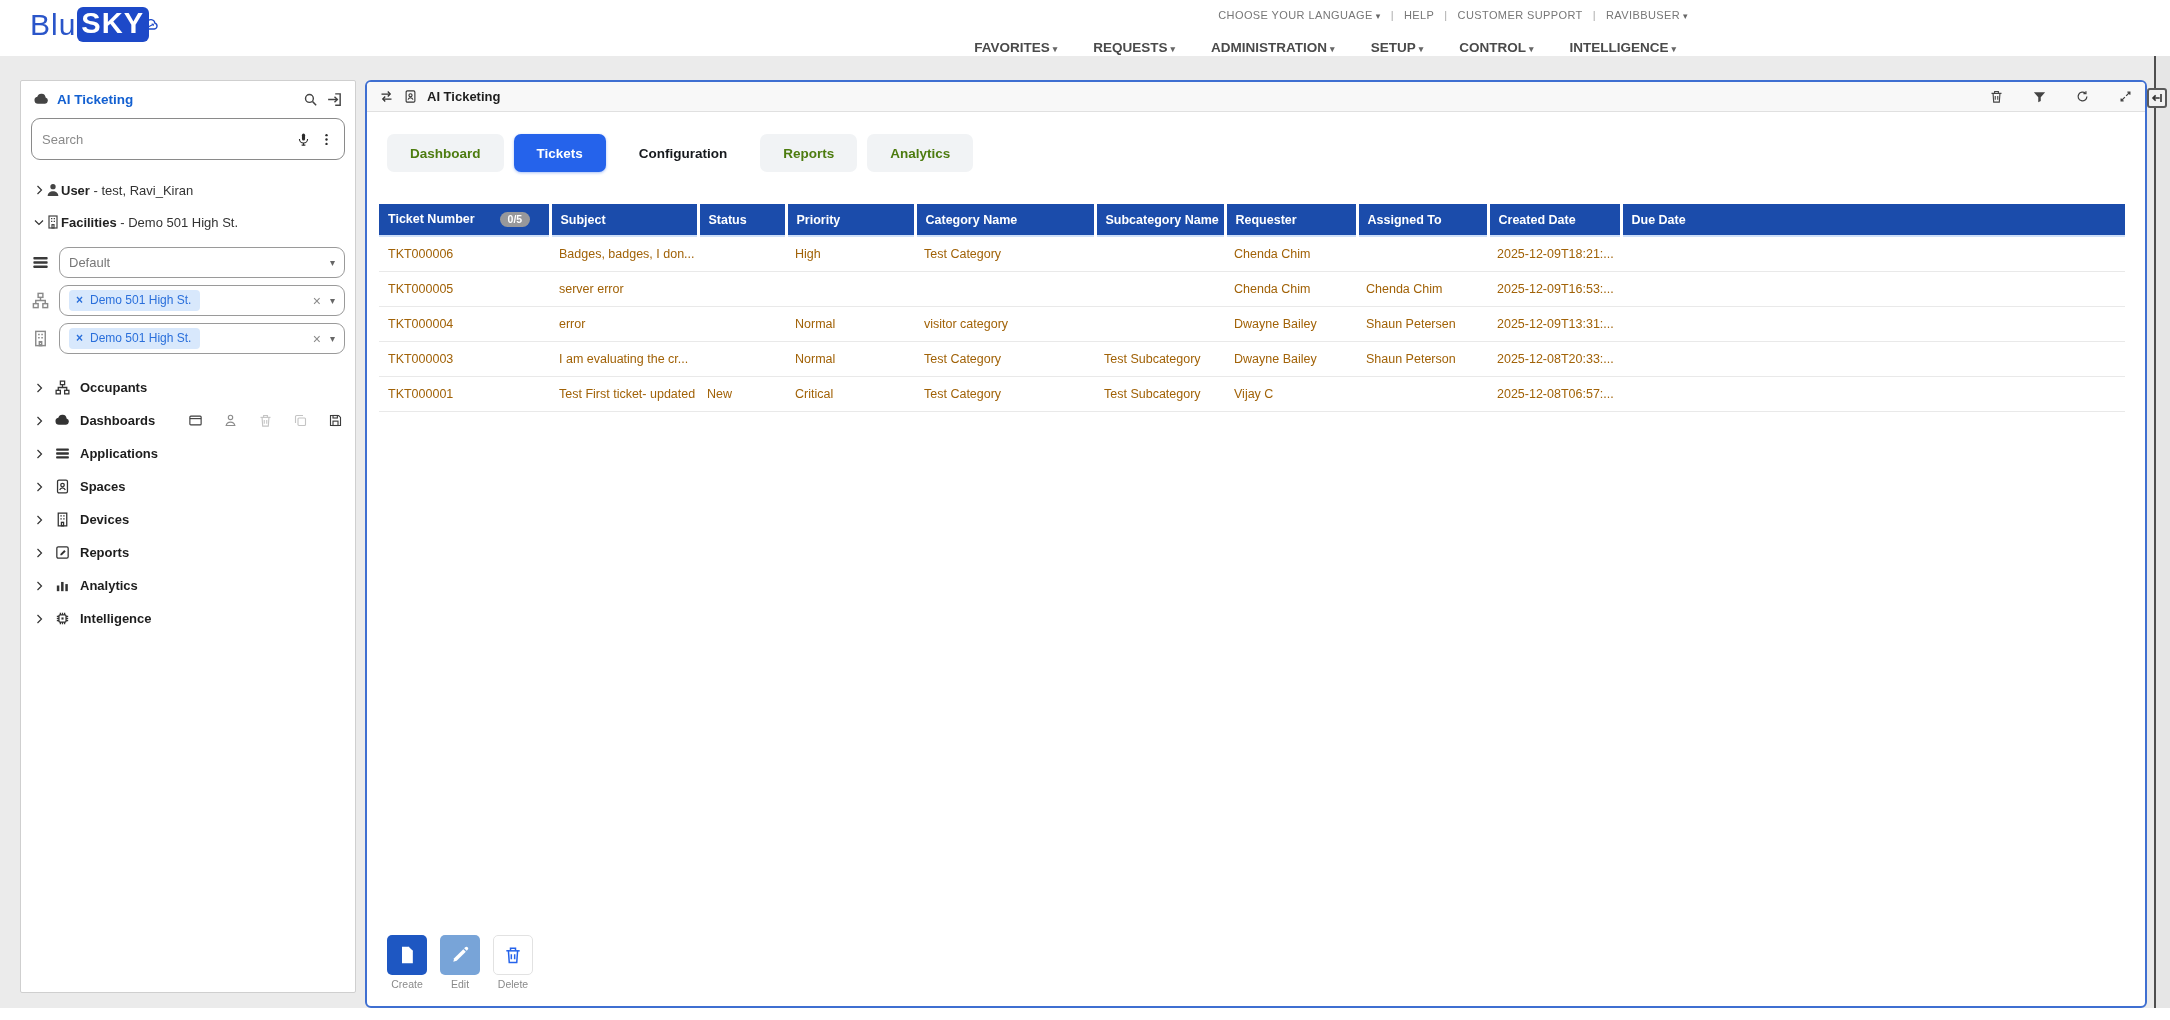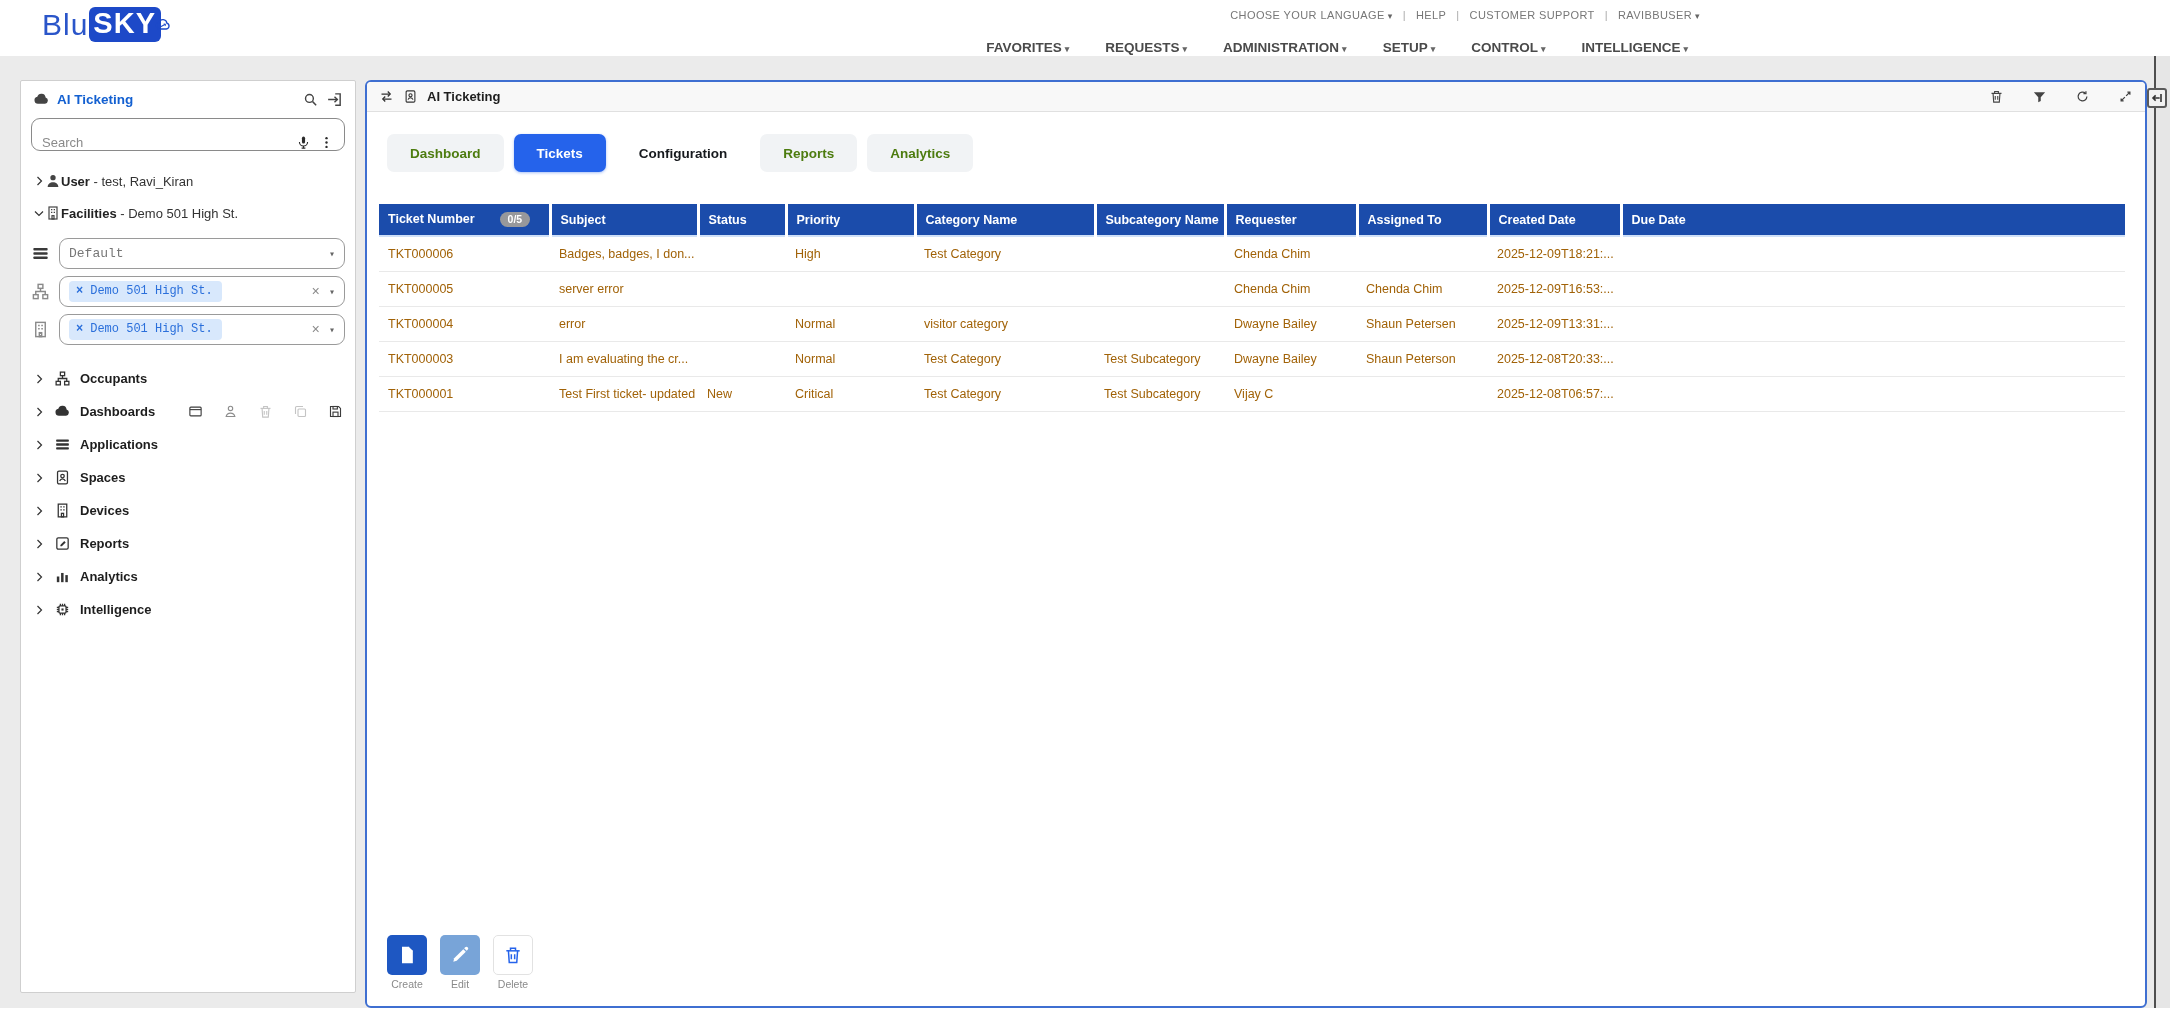--- a/index.html
+++ b/index.html
@@ -1,21 +1,21 @@
 <!DOCTYPE html>
 <html style="--accent: #2563eb; --brand: #1d49c8; --table-header: #1b4cab; --chip-bg: #d8e8fc; --chip-text: #2a6fdb; --create-button: #1e57c2; --edit-button: #78a4d8;"><head>
 <meta charset="utf-8">
 <style>
   * { margin:0; padding:0; box-sizing:border-box; }
   html,body { width:2170px; height:1020px; overflow:hidden; background:#fff;
     font-family:"Liberation Sans", sans-serif; }
   .page { position:relative; width:2170px; height:1020px; background:#fff; }
 
   
-  .topbar { position:absolute; left:12px; top:0; width:1728px; height:56px; background:#fff; z-index:5; }
+  .topbar { position:absolute; left:0; top:0; width:1728px; height:56px; background:#fff; z-index:5; }
   .logo { position:absolute; left:30px; top:7px; display:flex; align-items:center; cursor:pointer; }
   .logo-blu { font-size:30px; color:#2a55c9; font-weight:400; letter-spacing:1px; }
   .logo-sky { font-size:29px; color:#fff; font-weight:700; background:var(--brand,#1d49c8);
     border-radius:6px; padding:0 5px 2px 4px; margin-left:1px; letter-spacing:1px; }
   .logo-cloud { width:44px; height:36px; color:var(--brand,#1d49c8); margin-left:-6px; }
   .logo-cloud svg { width:100%; height:100%; }
 
   .top-links { position:absolute; top:9px; right:40px; display:flex; align-items:center; gap:10px;
     font-size:11px; color:#777; letter-spacing:.4px; }
   .top-link { cursor:pointer; white-space:nowrap; }
@@ -42,35 +42,35 @@
   .icon { display:inline-flex; align-items:center; justify-content:center; width:16px; height:16px; flex:none; }
   .icon svg { width:100%; height:100%; }
 
   
   .sidebar { position:absolute; left:20px; top:80px; width:336px; height:913px; background:#fff;
     border:1px solid #cfcfcf; border-radius:2px; padding:8px 10px; overflow:hidden; }
   .sb-header { display:flex; align-items:center; gap:7px; padding:2px 2px 10px 2px; }
   .sb-cloud { color:#1360d1; width:18px; height:18px; }
   .sb-title { color:#1360d1; font-weight:700; font-size:13.5px; flex:1; }
   .sb-header .icon { color:#444; width:17px; height:17px; cursor:pointer; }
-  .sb-search { display:flex; align-items:flex-end; border:1px solid #8a8a8a; border-radius:9px;
-    height:33px; padding:0 10px; margin-bottom:14px; background:#fff; }
+  .sb-search { display:flex; align-items:center; border:1px solid #8a8a8a; border-radius:9px;
+    height:42px; padding:0 10px; margin-bottom:14px; background:#fff; }
   .sb-search input { border:none; outline:none; flex:1; font-size:13px; color:#333;
     font-family:"Liberation Sans",sans-serif; background:transparent; }
   .sb-search input::placeholder { color:#8a8a8a; }
   .sb-search .icon { color:#2b2b2b; cursor:pointer; width:15px; height:15px; margin-left:8px; }
 
   .sb-row { display:flex; align-items:center; gap:0; padding:8px 2px; font-size:13px; color:#222; cursor:pointer; }
   .sb-row .chev { color:#333; width:12px; height:12px; }
   .sb-row .r-icon { color:#444; width:16px; height:16px; }
   .b { font-weight:700; }
   .r-val { color:#333; }
 
   .controls { padding:2px 0 4px 0; }
-  .control-row { display:flex; align-items:center; gap:9px; margin:7px 0;font-family:Liberation Mono, monospace; }
+  .control-row { display:flex; align-items:center; gap:9px; margin:7px 0; }
   .ctl-icon { width:19px; height:19px; }
   .ctl-dark { color:#3a3a3a; }
   .ctl-mid { color:#8a8a8a; }
   .control-box { flex:1; border:1px solid #9a9a9a; border-radius:9px; height:31px; display:flex;
     align-items:center; padding:0 9px; gap:6px; background:#fff; cursor:pointer; }
   .control-box .placeholder { color:#777; font-size:13px; flex:1; }
   .chip { background:var(--chip-bg,#d8e8fc); color:var(--chip-text,#2a6fdb); border-radius:4px;
     padding:3px 9px 4px 7px; font-size:12px; display:inline-flex; align-items:center; gap:7px; }
   .chip-x { font-size:12px; font-weight:700; cursor:pointer; }
   .spacer { flex:1; }

